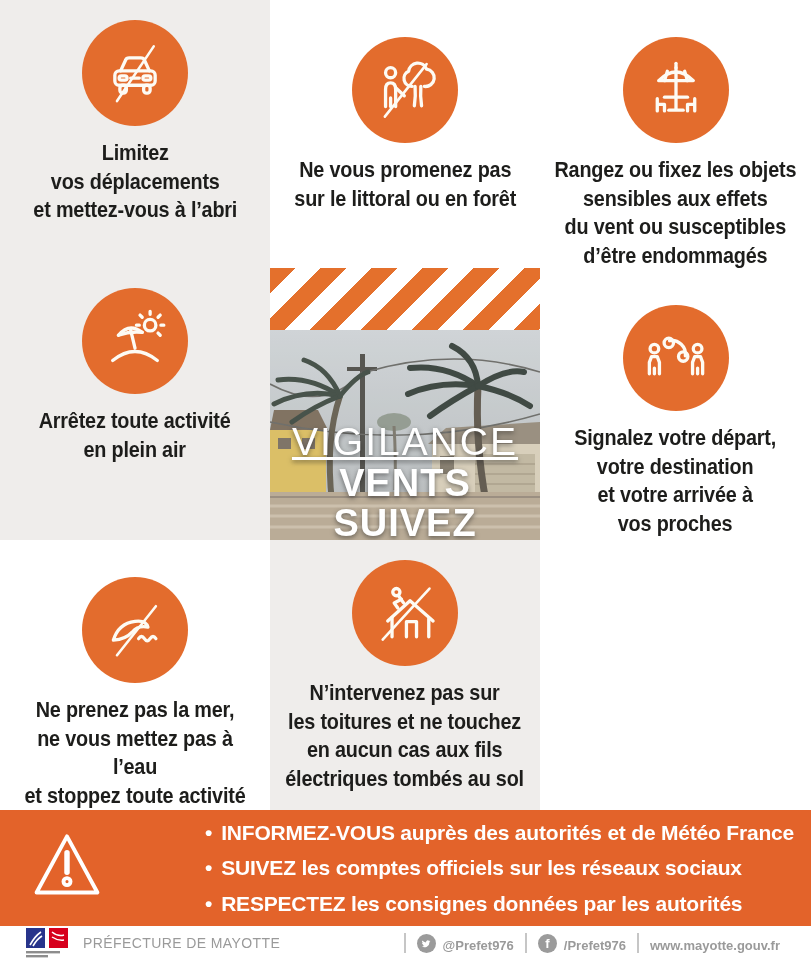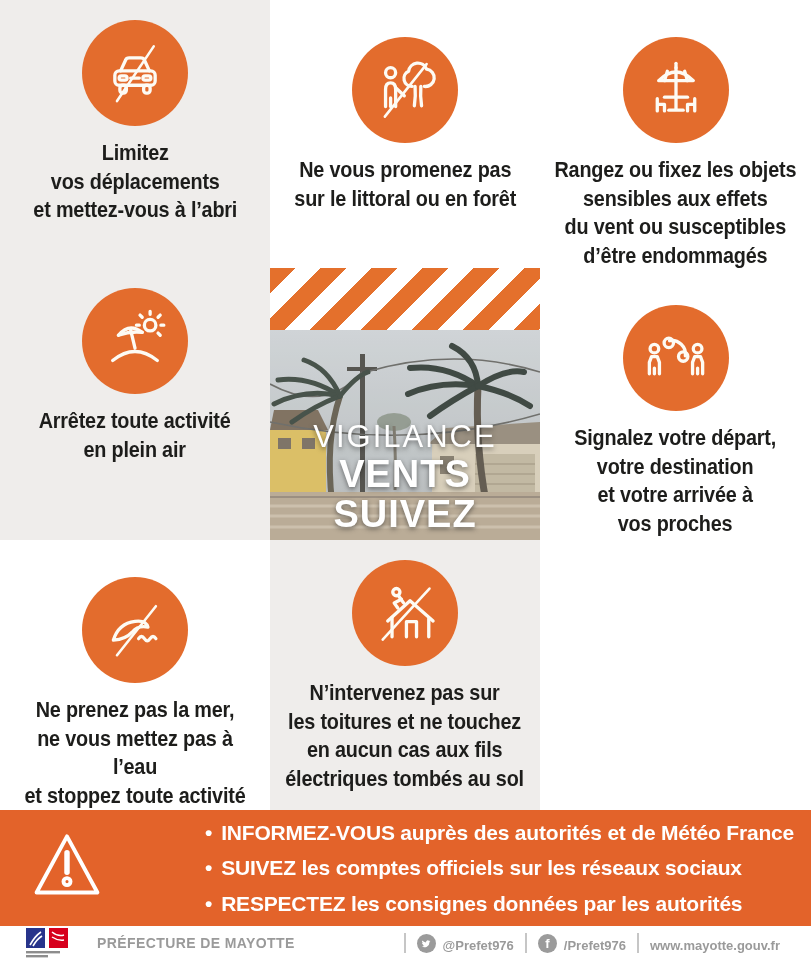--- a/index.html
+++ b/index.html
@@ -18,34 +18,34 @@
     stroke-linecap:round;stroke-linejoin:round;stroke-width:4.6;}
   .advice{margin-top:13px;font-weight:bold;font-size:22px;line-height:1.3;color:#1d1d1b;
     text-align:center;white-space:pre-line;letter-spacing:-0.2px;
     transform:scaleX(0.9);transform-origin:50% 0;}
   
   .photo{position:relative;overflow:hidden;background:#b7bcbe;}
   .stripes{position:absolute;top:0;left:0;right:0;height:62px;
     background:repeating-linear-gradient(135deg,#e4702c 0 18px,#ffffff 18px 36px);}
   .scene{position:absolute;top:62px;left:0;width:270px;height:210px;}
   .photo-title{position:absolute;left:0;right:0;top:152px;text-align:center;color:#fff;z-index:3;}
-  .pt-light{font-size:31px;font-weight:normal;letter-spacing:2px;line-height:1.12;
-    text-shadow:0 2px 5px rgba(30,30,30,.55);}
+  .pt-light{font-size:39px;font-weight:normal;letter-spacing:2px;line-height:1.12;
+    text-shadow:0 2px 5px rgba(30,30,30,.55);text-decoration:underline;}
   .pt-bold{font-size:38px;font-weight:bold;letter-spacing:1px;line-height:1.05;
     text-shadow:0 2px 5px rgba(30,30,30,.55);}
   
   .banner{height:116px;background:#e3632a;display:flex;align-items:center;box-sizing:border-box;padding-left:28px;}
   .banner-triangle svg{width:78px;height:78px;stroke:#fff;fill:none;stroke-linecap:round;stroke-linejoin:round;}
   .banner-list{margin-left:99px;display:flex;flex-direction:column;gap:10px;}
   .banner-item{color:#ffffff;font-weight:bold;font-size:21px;line-height:1.2;display:flex;gap:9px;letter-spacing:-0.2px;}
   
   .footer{height:34px;background:#ffffff;display:flex;align-items:center;justify-content:space-between;
     box-sizing:border-box;padding:0 20px 0 26px;}
   .footer-left{display:flex;align-items:center;gap:13px;}
-  .agency{color:#9a9a9a;font-weight:bold;font-size:14px;letter-spacing:0.4px;margin-left:14px;}
+  .agency{color:#9a9a9a;font-weight:normal;font-size:14px;letter-spacing:0.4px;}
   .footer-right{display:flex;align-items:center;color:#9a9a9a;font-weight:bold;font-size:13px;}
   .f-item{display:flex;align-items:flex-end;gap:7px;padding:0 11px;border-left:2px solid #c6c6c6;height:20px;}
   .social-circle{width:19px;height:19px;border-radius:50%;background:#9b9b9b;color:#fff;
     display:flex;align-items:center;justify-content:center;font-size:13px;font-weight:bold;flex:0 0 auto;}
   .social-circle svg{width:12px;height:12px;fill:#fff;}
 </style>
 </head>
 <body>
 
 <div class="poster">

